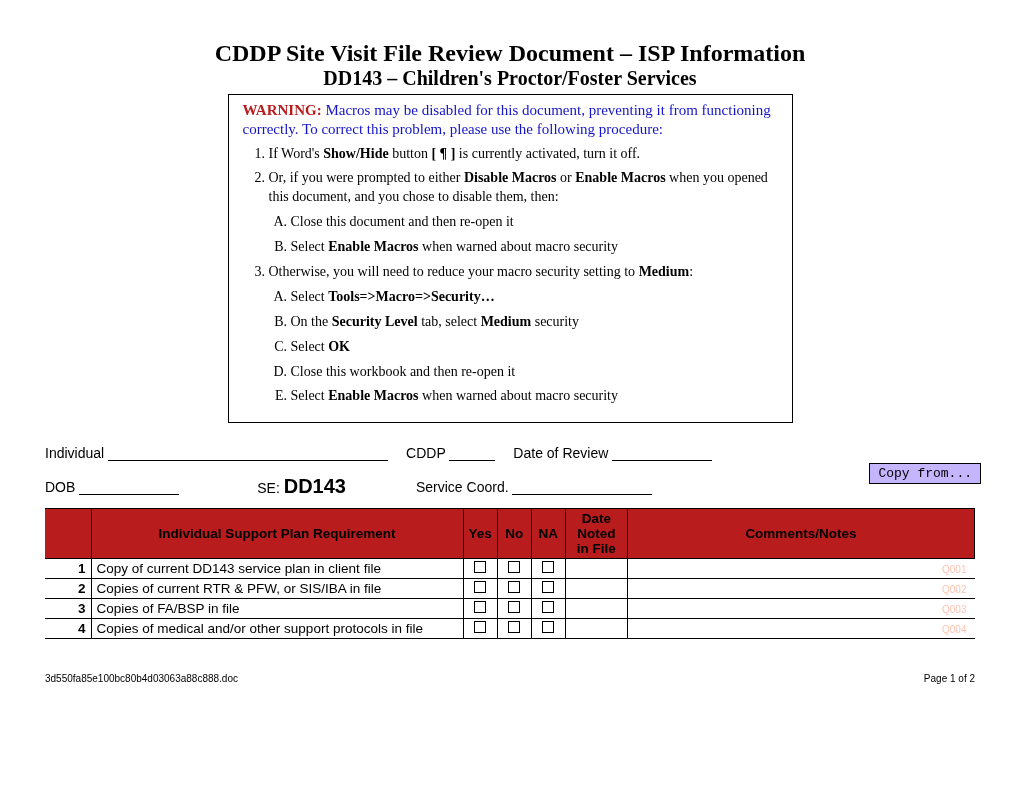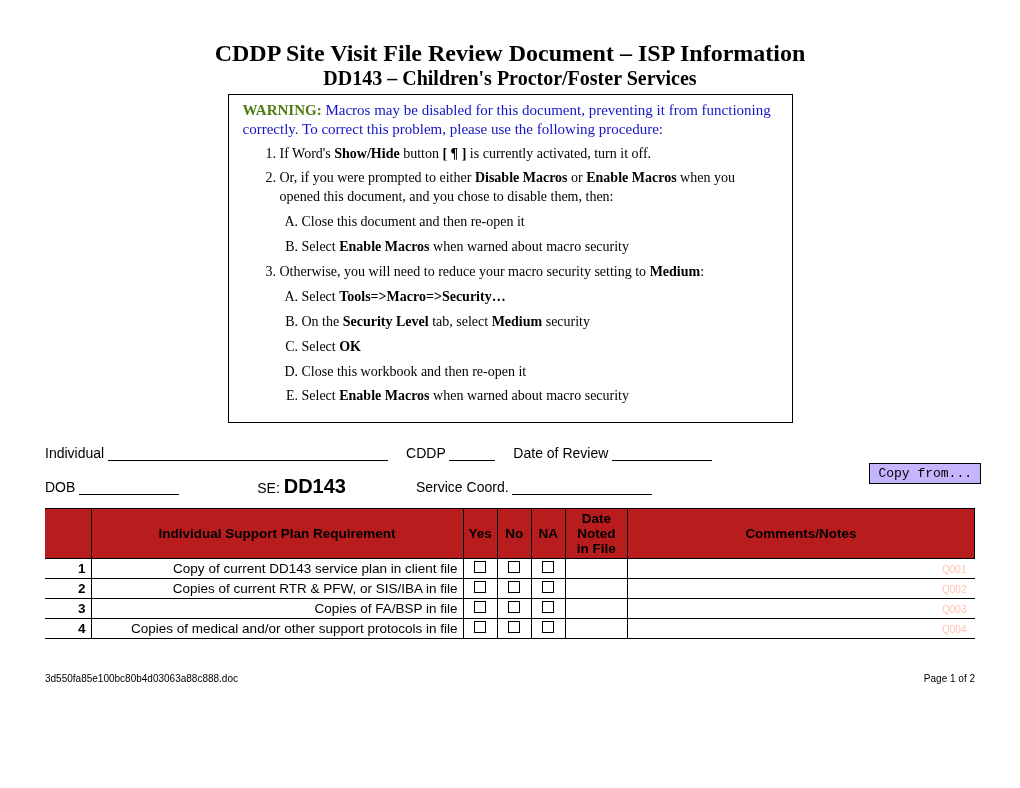--- a/index.html
+++ b/index.html
@@ -14,25 +14,25 @@
     }
     .title { text-align: center; font-weight: bold; font-size: 24px; }
     .subtitle { text-align: center; font-weight: bold; font-size: 20px; margin-bottom: 4px; }
     .warning-box {
       border: 1.5px solid #000;
       margin: 0 auto;
       width: 565px;
       padding: 6px 14px 10px 14px;
       font-size: 15px;
     }
-    .warning-lead { color: #4d7c0f; font-weight: bold; }
+    .warning-lead { color: #b91c1c; font-weight: bold; }
     .warning-text { color: #1414c8; display: inline; }
     .warning-intro { margin-bottom: 6px; line-height: 1.25; }
     .wb-ol { margin-left: 20px; font-size: 14px; }
-    .wb-ol > li { margin: 6px 0 6px 17px; line-height: 1.35; }
+    .wb-ol > li { margin: 6px 0 6px 6px; line-height: 1.35; }
     .wb-sub { list-style-type: upper-alpha; margin-left: 22px; }
     .wb-sub > li { margin: 6px 0; }
     .b { font-weight: bold; }
     .fields-row {
       display: flex;
       align-items: center;
       font-family: Arial, Helvetica, sans-serif;
       font-size: 14px;
       margin-top: 22px;
       gap: 18px;
@@ -83,21 +83,21 @@
       padding: 2px 5px;
       vertical-align: middle;
     }
     table.review thead th {
       background: #b91c1c;
       font-weight: bold;
       text-align: center;
     }
     .col-num { width: 46px; text-align: right; font-weight: bold; border-left: none; }
     thead .col-num { border-left: none; background:#bfbfbf;}
-    .col-req { width: 372px; text-align: right; }
+    .col-req { width: 372px; text-align: left; }
     .col-yn { width: 34px; text-align: center; }
     .col-date { width: 62px; text-align: center; }
     .cb { width: 12px; height: 12px; display: inline-block; border:1px solid #000; }
     .row-code {
       color: #ffc3b0;
       font-size: 10px;
       text-align: right;
       padding-right: 2px;
     }
     .col-comments-cell { position: relative; border-right: none; }

